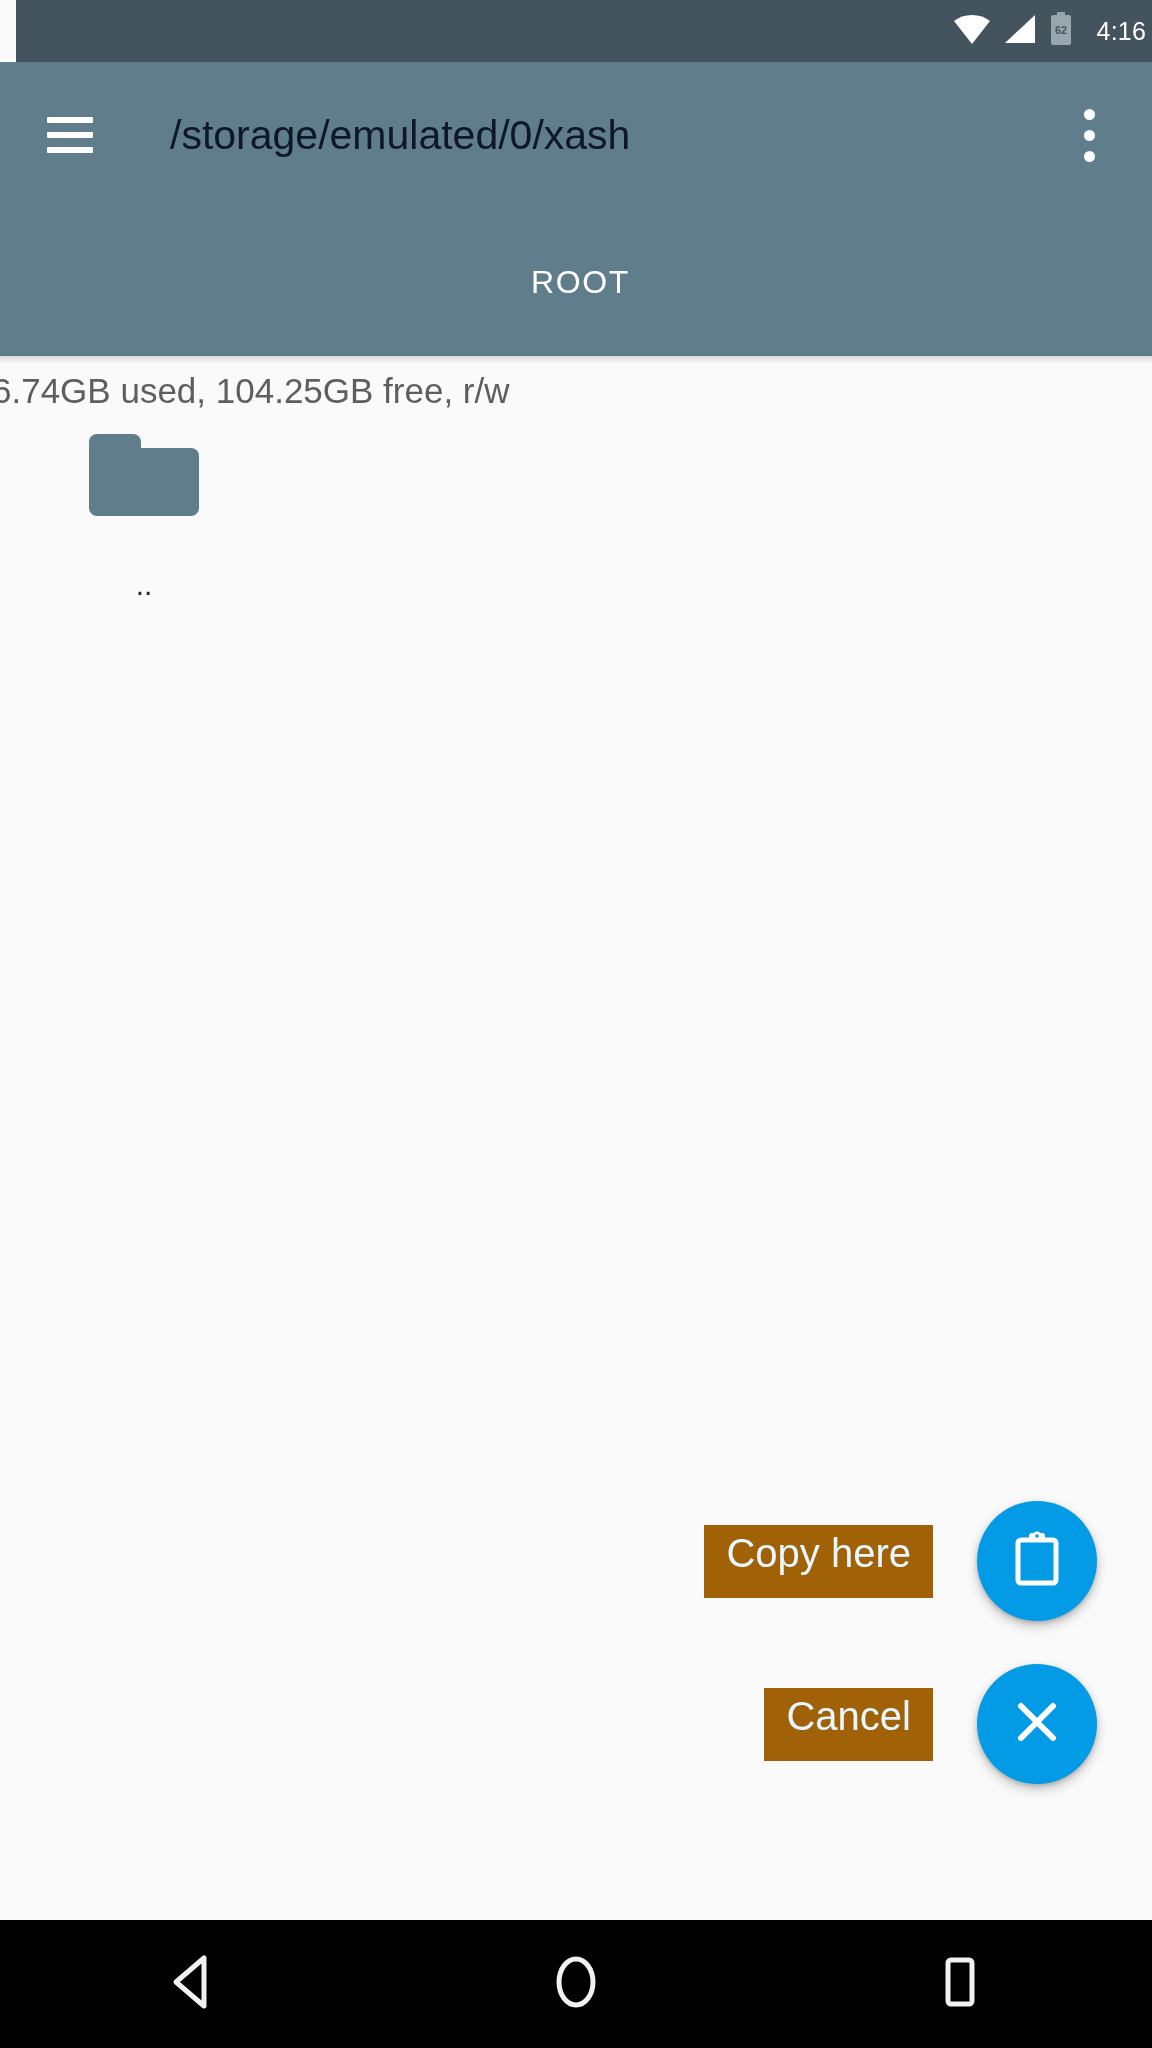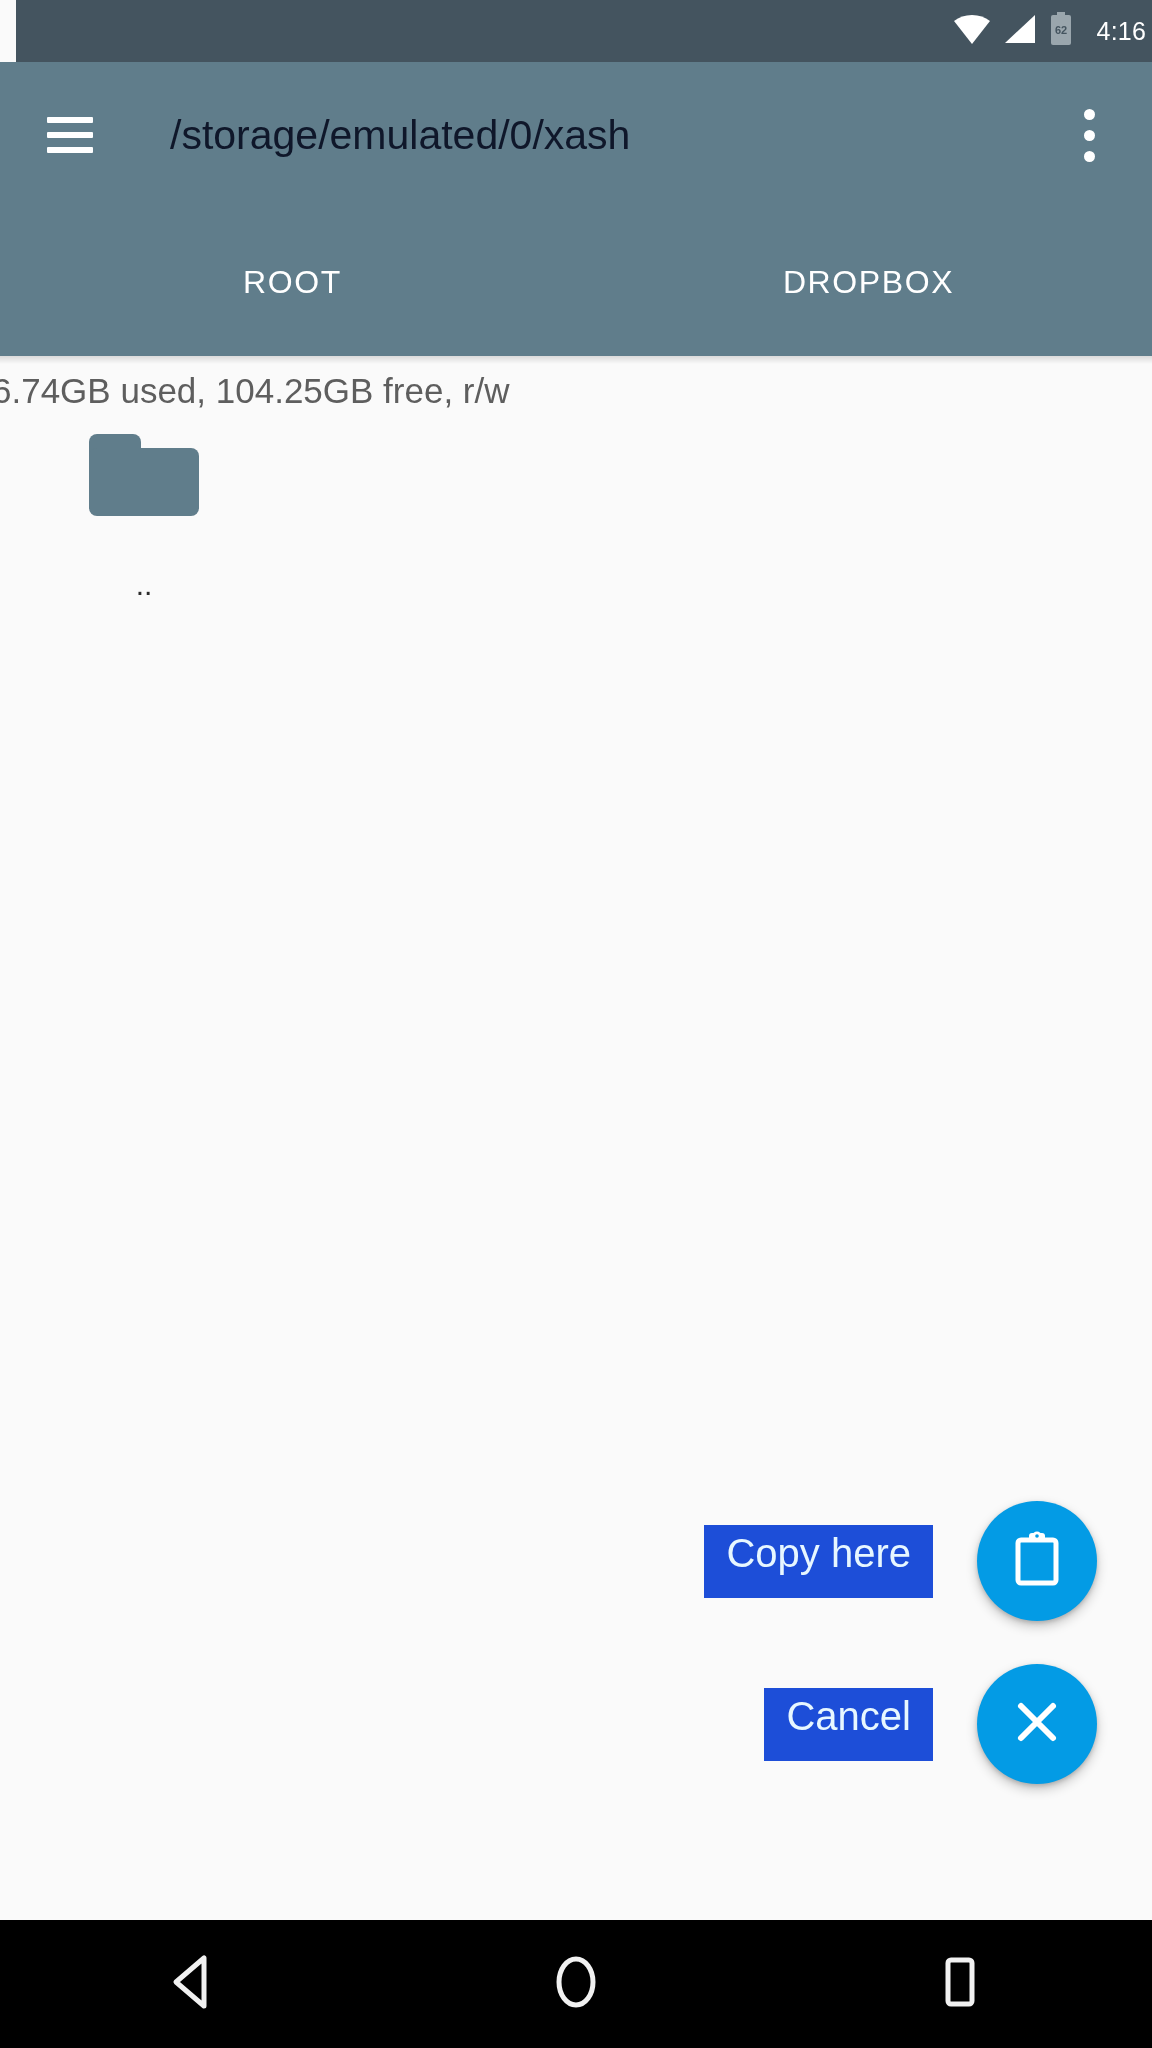--- a/index.html
+++ b/index.html
@@ -222,21 +222,21 @@
     position: absolute;
     right: 55px;
     display: flex;
     align-items: center;
     gap: 44px;
   }
   .fab-row-copy { top: 1145px; }
   .fab-row-cancel { top: 1308px; }
 
   .fab-label {
-    background: #1d4ed8;
+    background: #a16207;
     color: #e7f7ff;
     font-size: 40px;
     line-height: 1;
     padding: 8px 22px 25px 22px;
     white-space: nowrap;
     font-family: "Liberation Sans", sans-serif;
   }
   .fab {
     width: 120px;
     height: 120px;
@@ -306,23 +306,20 @@
     <div class="overflow-btn">
       <i></i>
       <i></i>
       <i></i>
     </div>
   </div>
 
   <div class="tab-bar">
     <div class="tab">
       <span class="tab-label">ROOT</span>
-    </div>
-    <div class="tab">
-      <span class="tab-label">DROPBOX</span>
     </div>
   </div>
 
   <div class="content">
     <div class="content-shadow"></div>
 
     <div class="storage-info">6.74GB used, 104.25GB free, r/w</div>
 
     <div class="file-grid">
       <div class="file-item">

